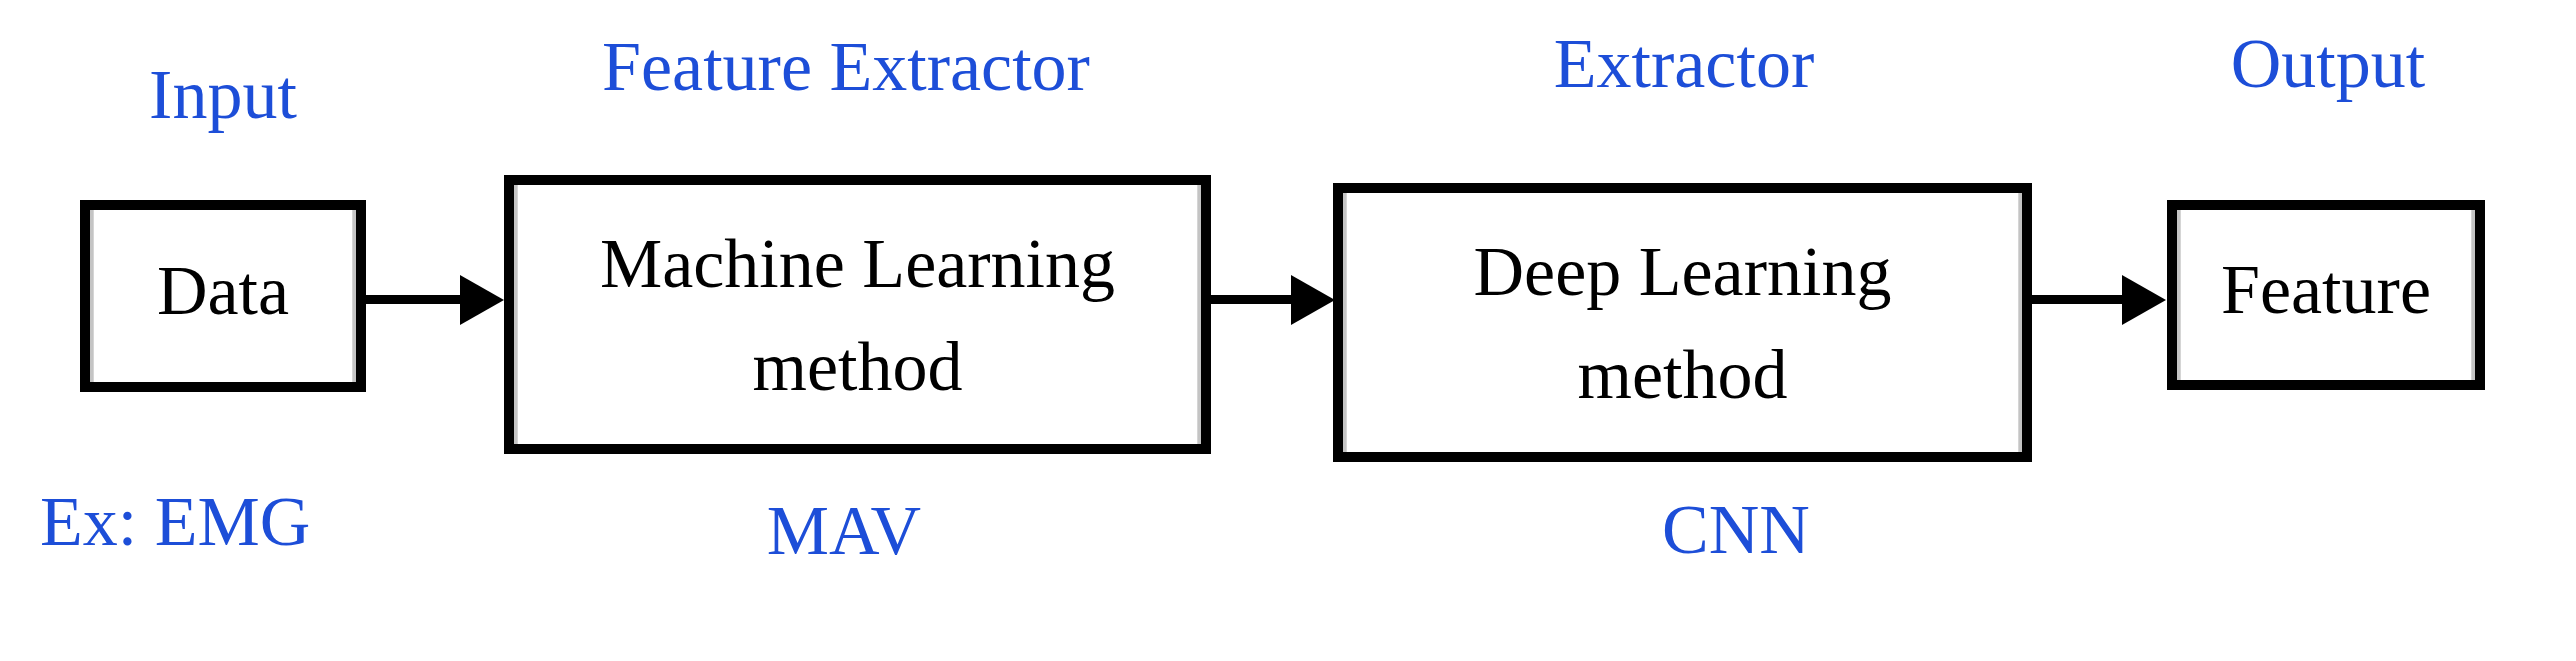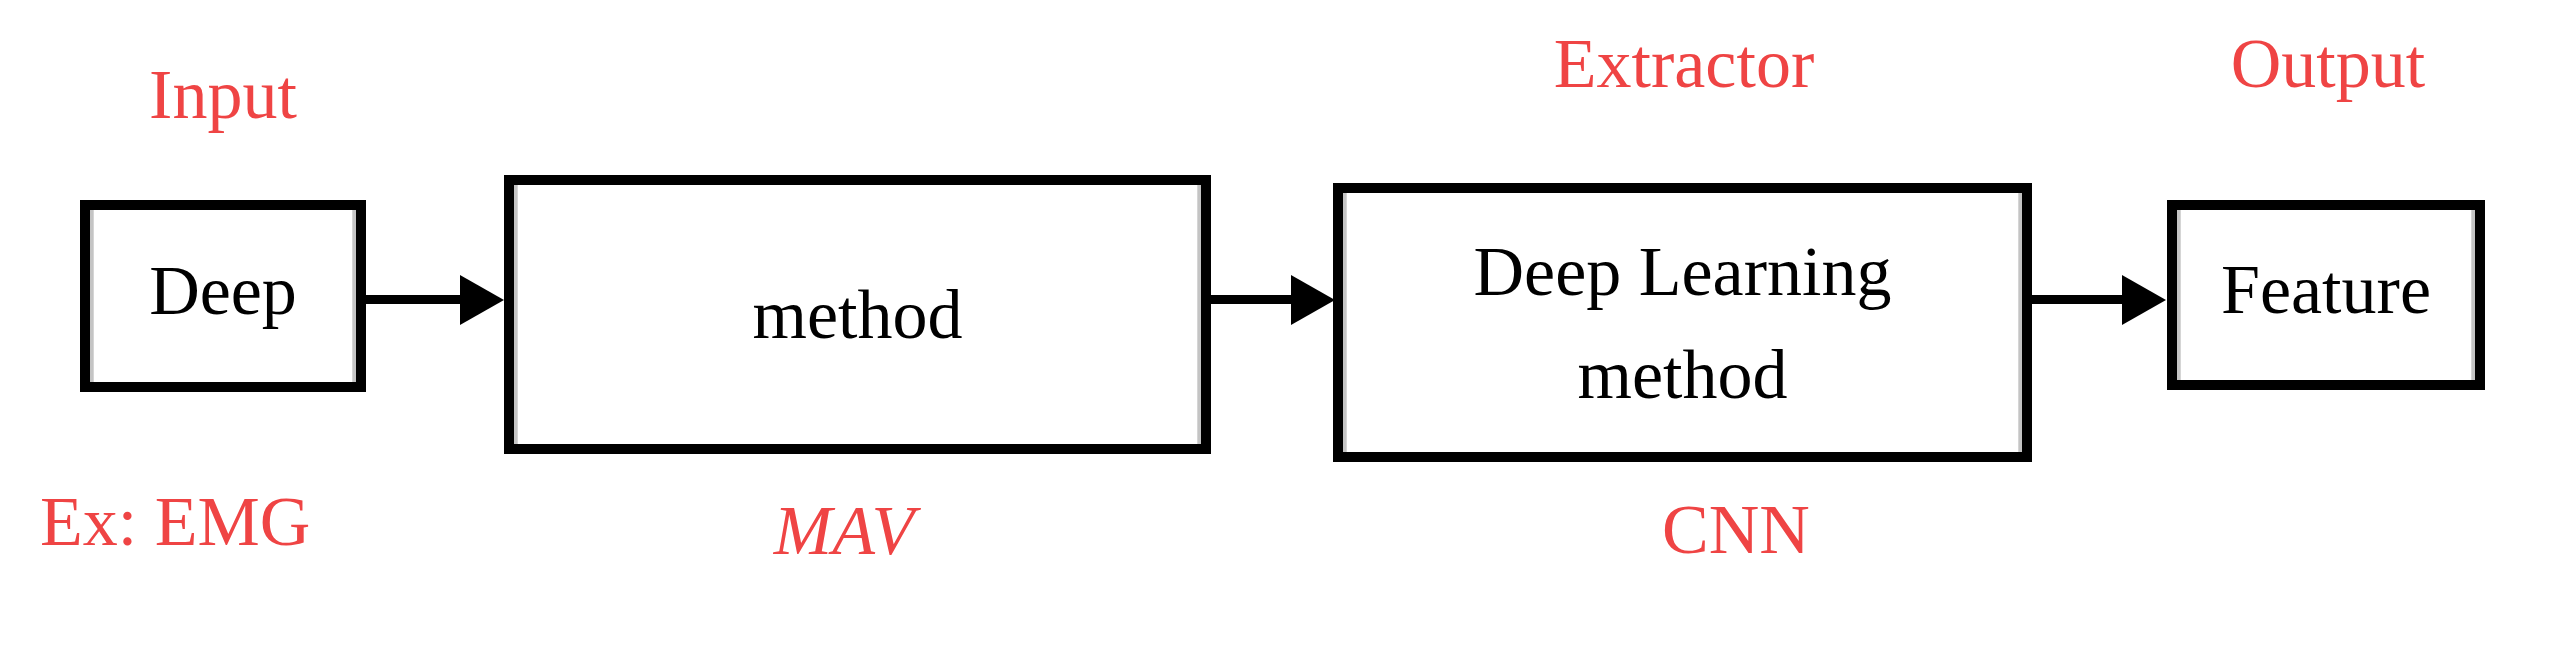--- a/index.html
+++ b/index.html
@@ -13,21 +13,21 @@
     height: 662px;
     background: #ffffff;
     font-family: "Liberation Serif", "DejaVu Serif", serif;
     color: #000000;
     overflow: hidden;
   }
   .txt {
     position: absolute;
     font-size: 70px;
     line-height: 70px;
-    color: #ef4444;
+    color: #1d4ed8;
     white-space: nowrap;
   }
   .center { text-align: center; }
   .box {
     position: absolute;
     box-sizing: border-box;
     border: 10px solid #000000;
     background: #ffffff;
     box-shadow: inset 3.7px 0 0 #c4c4c4, inset -3.7px 0 0 #c4c4c4;
     display: flex;
@@ -65,28 +65,30 @@
     line-height: 103px;
     white-space: normal;
   }
 </style>
 </head>
 <body>
 
 <div class="canvas">
 
   <div class="txt center" style="left:39px; top:60px; width:368px;">Input</div>
+  <div class="txt center" style="left:524px; top:32px; width:644px;">Feature Extractor</div>
   <div class="txt center" style="left:1362px; top:28.5px; width:644px;">Extractor</div>
   <div class="txt center" style="left:2006px; top:28.5px; width:644px;">Output</div>
 
   <div class="box" style="left:80px; top:200px; width:286px; height:192px;">
-    <div class="box-line single">Deep</div>
+    <div class="box-line single">Data</div>
   </div>
 
   <div class="box" style="left:504px; top:175px; width:707px; height:279px;">
+    <div class="box-line">Machine Learning</div>
     <div class="box-line">method</div>
   </div>
 
   <div class="box" style="left:1333px; top:175px; width:699px; height:279px;margin-top:8px;">
     <div class="box-line">Deep Learning</div>
     <div class="box-line">method</div>
   </div>
 
   <div class="box" style="left:2167px; top:200px; width:318px; height:190px;">
     <div class="box-line single">Feature</div>
@@ -101,20 +103,20 @@
     <div class="arrow-line" style="left:1205px; width:88px;"></div>
     <div class="arrow-head" style="left:1291px;"></div>
   </div>
 
   <div>
     <div class="arrow-line" style="left:2026px; width:99px;"></div>
     <div class="arrow-head" style="left:2122px;"></div>
   </div>
 
   <div class="txt" style="left:40px; top:487px; width:460px;">Ex: EMG</div>
-  <div class="txt center" style="left:660px; top:496px; width:368px;font-style:italic;">MAV</div>
+  <div class="txt center" style="left:660px; top:496px; width:368px;">MAV</div>
   <div class="txt center" style="left:1552px; top:495px; width:368px;">CNN</div>
 
   <div class="txt center two-line" style="left:2140px; top:421px; width:368px;">
   </div>
 
 </div>
 
 
 </body></html>

